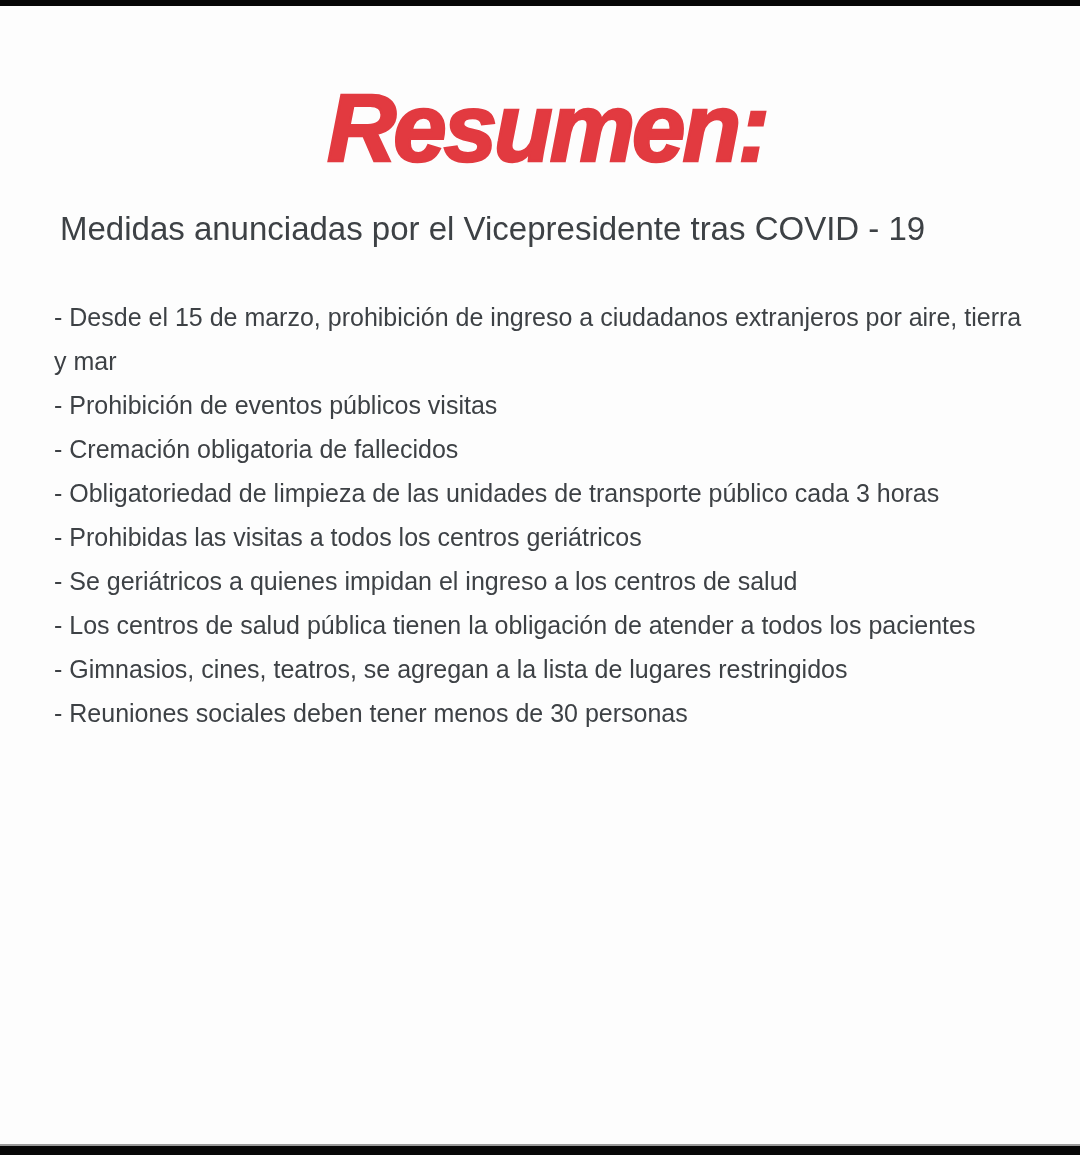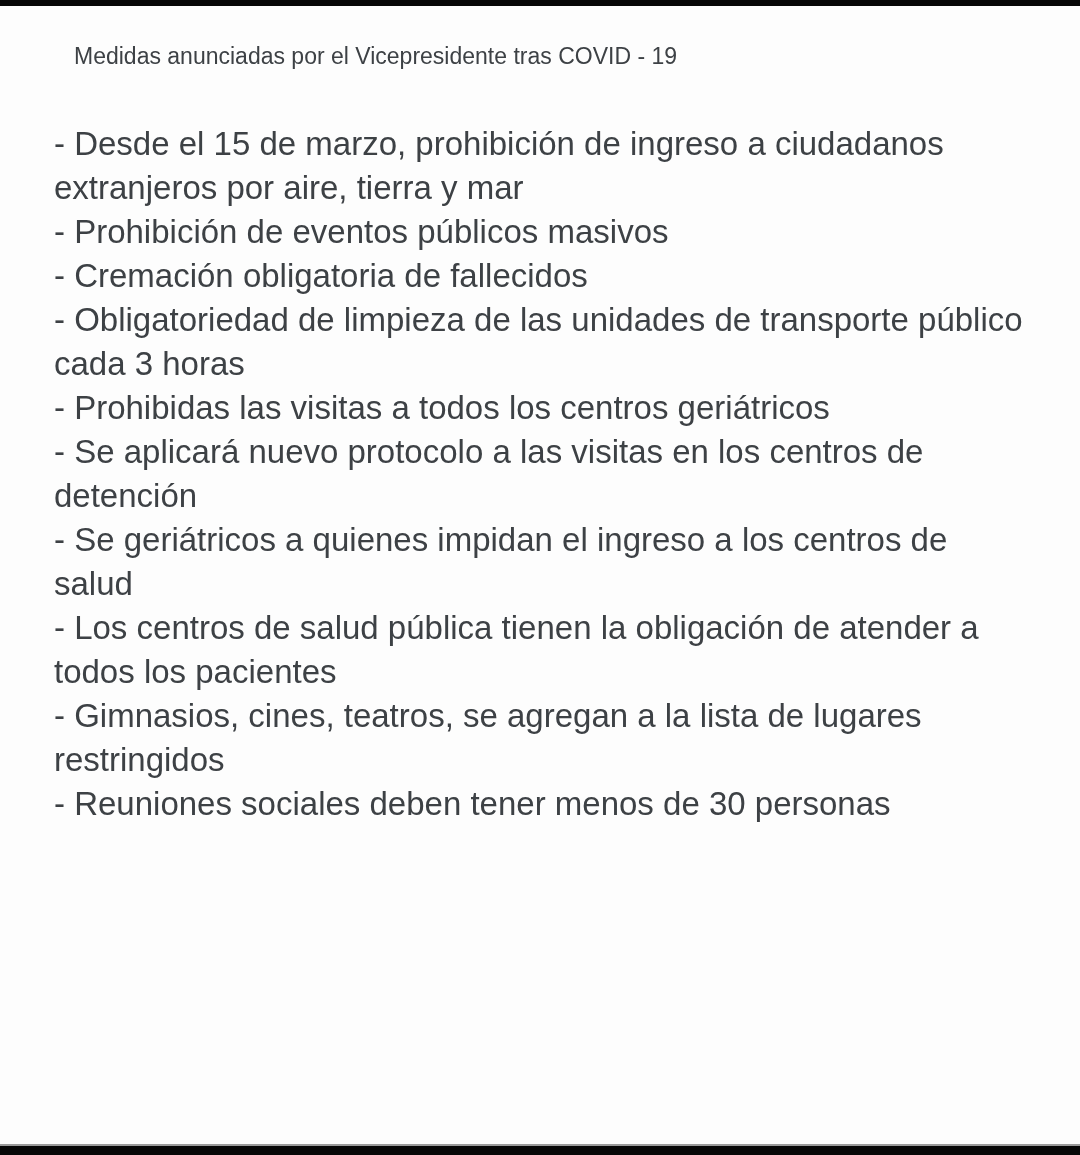--- a/index.html
+++ b/index.html
@@ -44,51 +44,51 @@
     font-size: 96px;
     line-height: 1.05;
     font-weight: 900;
     font-style: italic;
     letter-spacing: -3px;
     color: var(--title-red);
     -webkit-text-stroke: 2.5px var(--title-red);
   }
   .subtitle {
     margin-top: 28px;
-    margin-left: 20px;
-    font-size: 23px;
+    margin-left: 6px;
+    font-size: 33px;
     line-height: 44px;
     color: var(--body-text);
   }
   .measures {
     margin-top: 44px;
     max-width: 980px;
     list-style: none;
-    font-size: 33px;
+    font-size: 25px;
     line-height: 44px;
     color: var(--body-text);
   }
   .measure { margin: 0; }
 </style>
 </head>
 <body>
 
 <div class="letterbox-top"></div>
 
 <div class="content">
+  <h1 class="title">Resumen:</h1>
 
   <p class="subtitle">Medidas anunciadas por el Vicepresidente tras COVID - 19</p>
 
   <ul class="measures">
       <li class="measure">- Desde el 15 de marzo, prohibición de ingreso a ciudadanos extranjeros por aire, tierra y mar</li>
-      <li class="measure">- Prohibición de eventos públicos masivos</li>
+      <li class="measure">- Prohibición de eventos públicos visitas</li>
       <li class="measure">- Cremación obligatoria de fallecidos</li>
       <li class="measure">- Obligatoriedad de limpieza de las unidades de transporte público cada 3 horas</li>
       <li class="measure">- Prohibidas las visitas a todos los centros geriátricos</li>
-      <li class="measure">- Se aplicará nuevo protocolo a las visitas en los centros de detención</li>
       <li class="measure">- Se geriátricos a quienes impidan el ingreso a los centros de salud</li>
       <li class="measure">- Los centros de salud pública tienen la obligación de atender a todos los pacientes</li>
       <li class="measure">- Gimnasios, cines, teatros, se agregan a la lista de lugares restringidos</li>
       <li class="measure">- Reuniones sociales deben tener menos de 30 personas</li>
     </ul>
 </div>
 
 <div class="letterbox-bottom"></div>
 
 </body></html>

